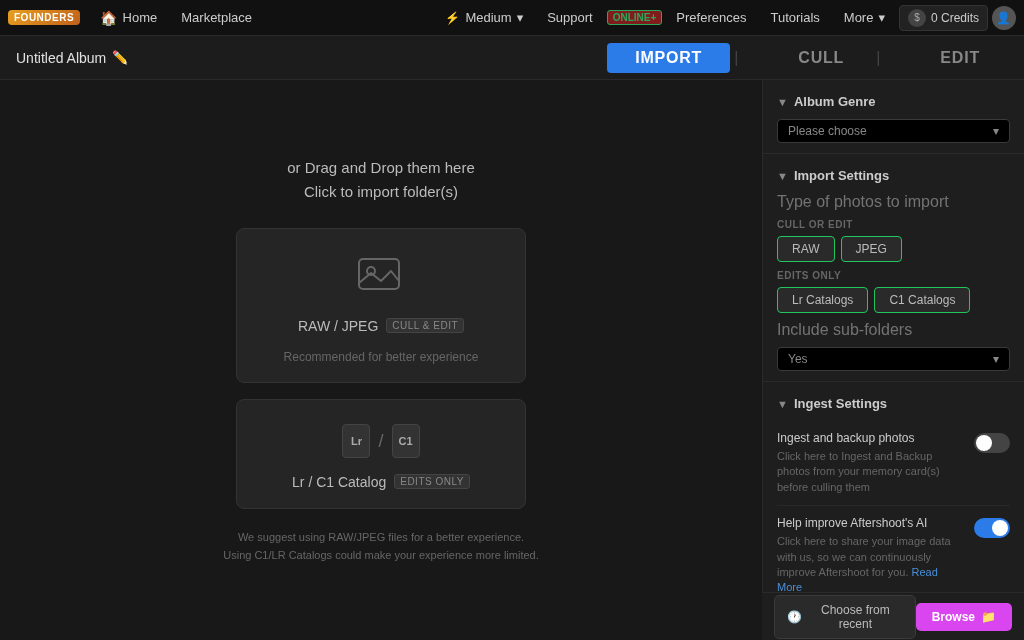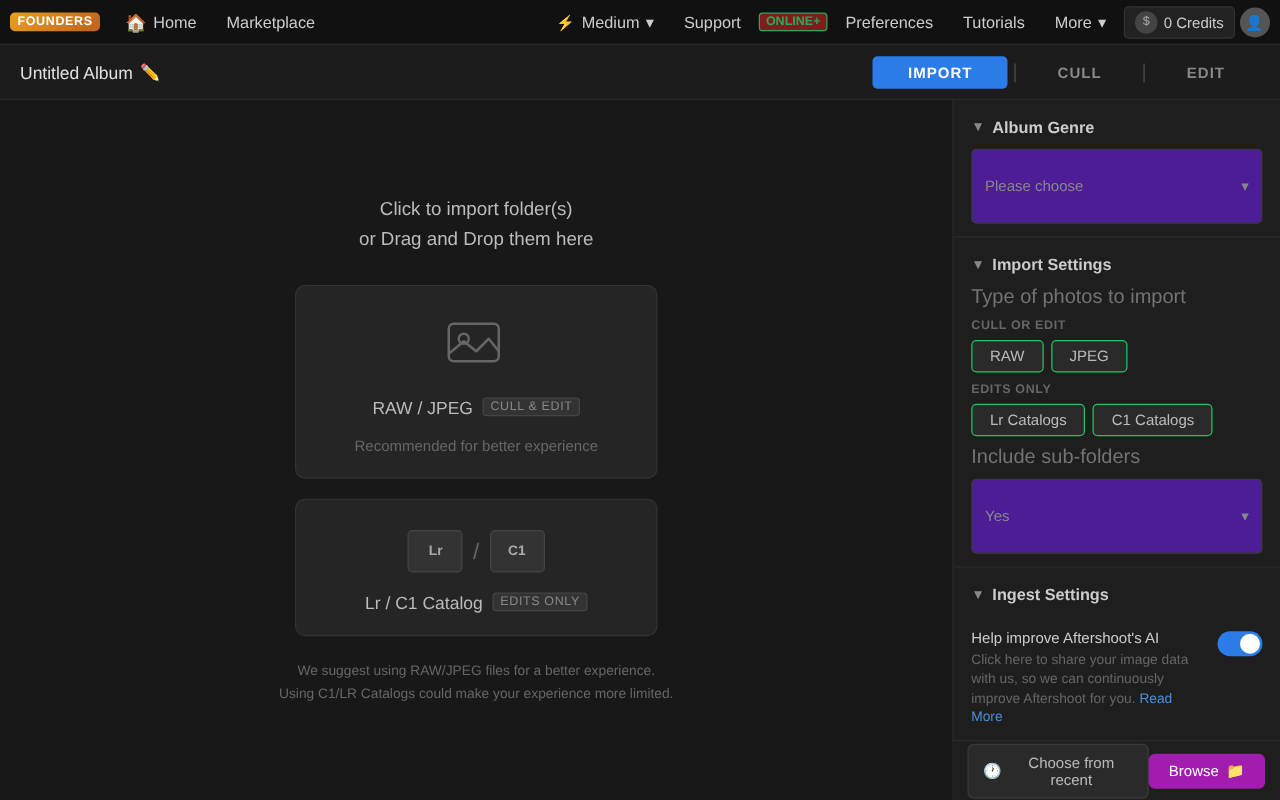--- a/index.html
+++ b/index.html
@@ -113,28 +113,29 @@
       font-weight: 500;
     }
     .edit-icon { color: #888; cursor: pointer; font-size: 13px; }
     .workflow-tabs {
       display: flex;
       margin-left: auto;
       gap: 0;
     }
     .wf-tab {
       padding: 6px 28px;
-      font-size: 12px;
+      font-size: 16px;
       font-weight: 600;
       letter-spacing: 0.8px;
       border-radius: 4px;
       cursor: pointer;
       color: #888;
       background: transparent;
       border: none;
+      margin-left: 28px;
     }
     .wf-tab.active {
       background: #2b7be8;
       color: #fff;
     }
     .wf-tab-divider {
       color: #444;
       display: flex;
       align-items: center;
       padding: 0 4px;
@@ -202,21 +203,21 @@
       color: #666;
       font-size: 12px;
     }
     .lr-c1-icon {
       display: flex;
       gap: 8px;
       font-size: 30px;
       color: #666;
     }
     .lr-box {
-      width: 44px;
+      width: 28px;
       height: 34px;
       background: #333;
       border: 1px solid #444;
       border-radius: 4px;
       display: flex;
       align-items: center;
       justify-content: center;
       font-size: 11px;
       font-weight: 700;
       color: #aaa;
@@ -251,24 +252,24 @@
       align-items: center;
       gap: 6px;
       margin-bottom: 10px;
       font-size: 13px;
       font-weight: 600;
       color: #ccc;
     }
     .chevron-icon { font-size: 11px; color: #888; cursor: pointer; }
     .select-field {
       width: 100%;
-      background: #4c1d95;
+      background: #000000;
       border: 1px solid #3a3a3a;
       border-radius: 4px;
-      padding: 22px 10px;
+      padding: 4px 10px;
       color: #888;
       font-size: 12px;
       cursor: pointer;
       display: flex;
       justify-content: space-between;
       align-items: center;
     }
     .subsection-label {
       font-size: 16px;
       color: #737373;
@@ -367,27 +368,27 @@
       border-radius: 5px;
       padding: 7px 12px;
       color: #bbb;
       font-size: 12px;
       cursor: pointer;
     }
     .browse-btn {
       display: flex;
       align-items: center;
       gap: 6px;
-      background: #a21caf;
+      background: #d946ef;
       border: none;
       border-radius: 5px;
       padding: 7px 16px;
       color: #fff;
       font-size: 12px;
-      font-weight: 400;
+      font-weight: 700;
       cursor: pointer;
     }
   </style>
 </head>
 <body>
 
 <div class="top-nav">
   <div class="logo-badge">FOUNDERS</div>
   <div class="nav-item">
     <span class="nav-home-icon">🏠</span>
@@ -437,22 +438,22 @@
     <button class="wf-tab">CULL</button>
     <span class="wf-tab-divider">|</span>
     <button class="wf-tab">EDIT</button>
   </div>
 </div>
 
 <div class="main-layout">
 
   <div class="center-content">
     <div class="drop-instruction">
+      <div>or Drag and Drop them here</div>
       <div>Click to import folder(s)</div>
-      <div>or Drag and Drop them here</div>
     </div>
 
     <div class="import-card">
       <div class="card-icon">
         <svg width="48" height="40" viewBox="0 0 48 40" fill="none" xmlns="http://www.w3.org/2000/svg">
           <rect x="2" y="6" width="40" height="30" rx="4" stroke="#666" stroke-width="2" fill="none"></rect>
           <circle cx="14" cy="18" r="4" stroke="#666" stroke-width="2" fill="none"></circle>
           <path d="M2 30 L14 20 L24 28 L34 18 L42 28" stroke="#666" stroke-width="2" fill="none" stroke-linejoin="round"></path>
         </svg>
       </div>
@@ -525,20 +526,29 @@
         </div>
       </div>
     </div>
 
     <div class="panel-section">
       <div class="section-header">
         <span class="chevron-icon">▼</span>
         <span>Ingest Settings</span>
       </div>
 
+      <div class="setting-row">
+        <div class="setting-info">
+          <div class="setting-title">Ingest and backup photos</div>
+          <div class="setting-desc">Click here to Ingest and Backup photos from your memory card(s) before culling them</div>
+        </div>
+        <div class="toggle-switch off">
+          <div class="toggle-thumb"></div>
+        </div>
+      </div>
 
       <div class="setting-row">
         <div class="setting-info">
           <div class="setting-title">Help improve Aftershoot's AI</div>
           <div class="setting-desc">
             <span>Click here to share your image data with us, so we can continuously improve Aftershoot for you.</span>
             <span class="read-more">Read More</span>
           </div>
         </div>
         <div class="toggle-switch on">

